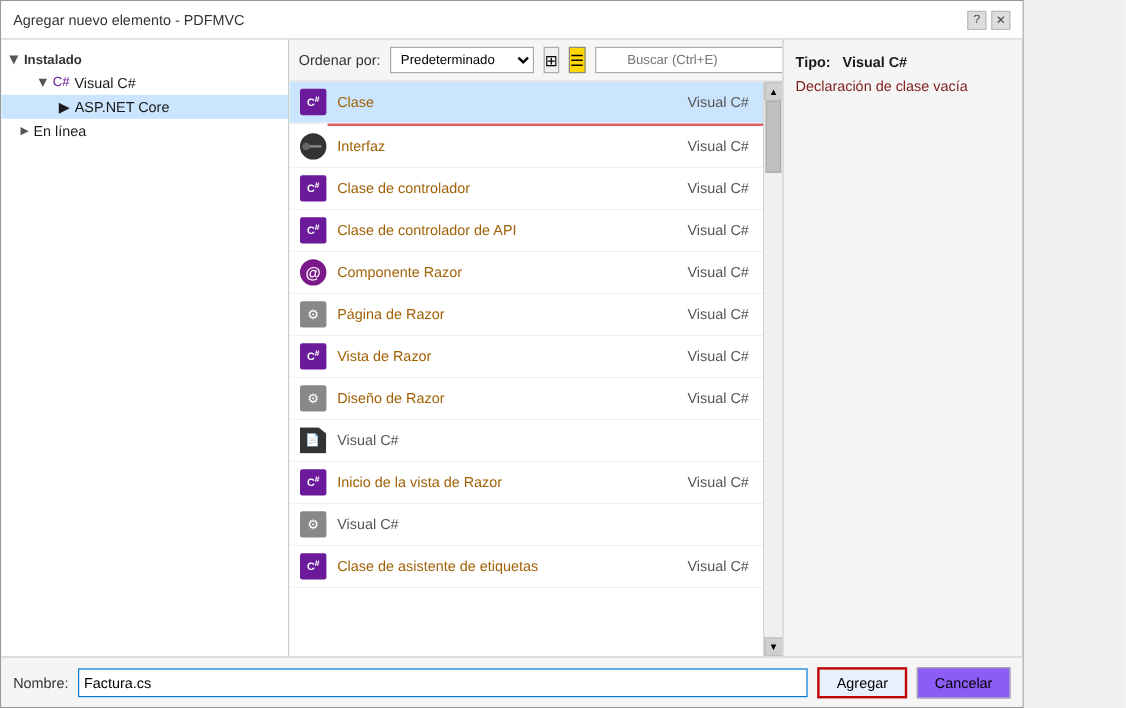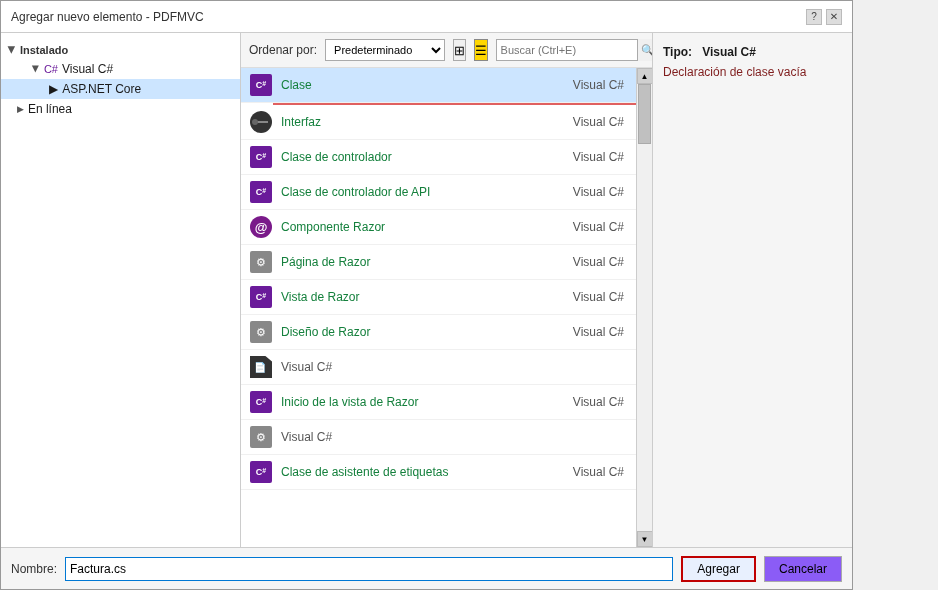--- a/index.html
+++ b/index.html
@@ -135,20 +135,21 @@
       background: white;
       height: 22px;
     }
     .search-input {
       border: none;
       outline: none;
       font-size: 11px;
       padding: 0 4px;
       width: 140px;
       height: 20px;
+      margin-left: 22px;
     }
     .search-icon-btn {
       width: 22px;
       height: 22px;
       background: #f0f0f0;
       border: none;
       border-left: 1px solid #aaa;
       cursor: pointer;
       display: flex;
       align-items: center;
@@ -194,21 +195,21 @@
       font-weight: bold;
       display: flex;
       align-items: center;
       justify-content: center;
       border-radius: 2px;
       position: relative;
     }
     .item-name {
       flex: 1;
       font-size: 12px;
-      color: #15803d;
+      color: #a16207;
     }
     .item-lang {
       font-size: 12px;
       color: #555;
       white-space: nowrap;
       padding-right: 4px;
     }
     .selected-bar {
       height: 2px;
       background: #e06060;

